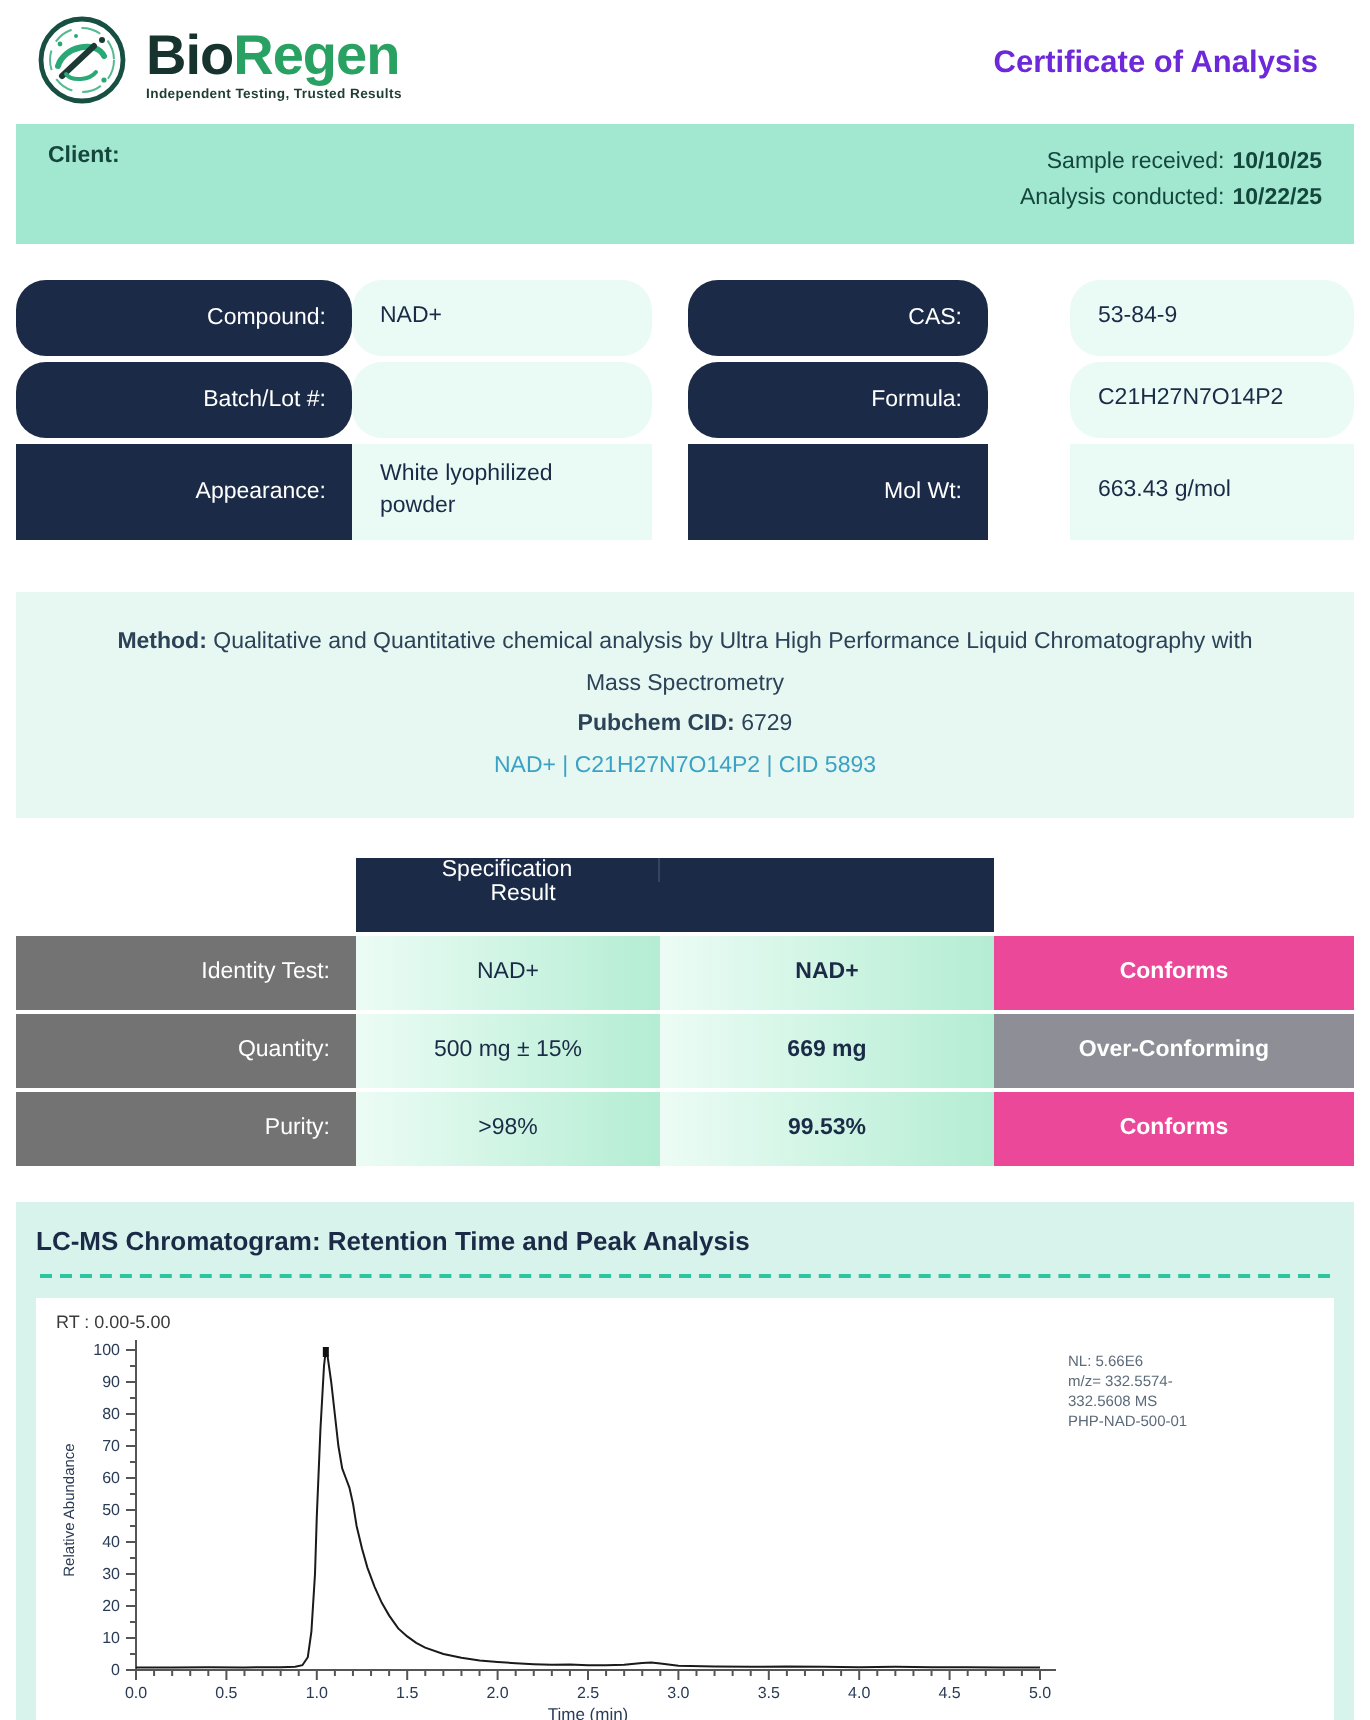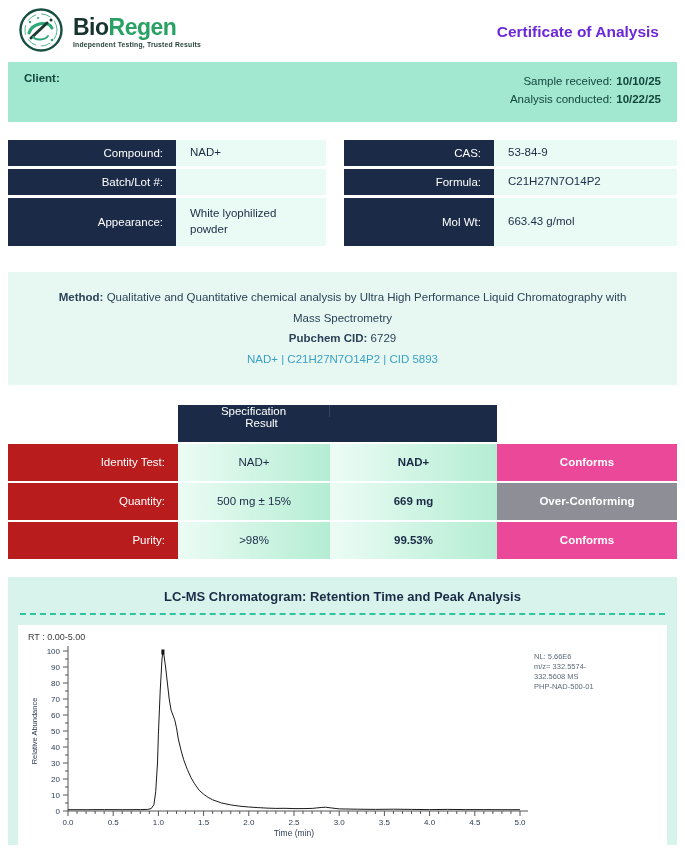--- a/index.html
+++ b/index.html
@@ -3,68 +3,68 @@
 <meta charset="utf-8">
 <style>
   * { margin:0; padding:0; box-sizing:border-box; }
   body { width:685px; height:860px; overflow:hidden; background:#fff;
          font-family:"Liberation Sans", sans-serif; }
 
   
   .header { display:flex; justify-content:space-between; align-items:center;
             height:62px; padding:2px 26px 0 18px; }
   .brand { display:flex; align-items:center; gap:9px; }
-  .brand-name { font-size:23px; font-weight:800; letter-spacing:-0.5px; line-height:1; }
+  .brand-name { font-size:28px; font-weight:800; letter-spacing:-0.5px; line-height:1; }
   .brand-bio { color:#16332d; }
   .brand-regen { color:#28a163; }
   .brand-tagline { font-size:6.8px; font-weight:bold; color:#1f3d35; margin-top:2px; letter-spacing:0.2px; }
   .cert-title { font-size:15.5px; font-weight:bold; color:#6d28d9; }
 
   
   .client-bar { margin:0 8px; background:#a2e8d0; height:60px; padding:10px 16px;
                 display:flex; justify-content:space-between; font-size:11.5px; color:#14463c;gap:40px; }
   .client-label { font-weight:bold; }
   .client-dates { text-align:right; line-height:1.6; }
   .date-val { font-weight:bold; margin-left:4px; }
 
   
   .compound-table { margin:18px 8px 0; }
   .ct-row { display:flex; margin-bottom:3px; }
   .ct-cell { display:flex; align-items:center; font-size:11.5px; }
   .ct-label { background:#1b2b47; color:#fff; justify-content:flex-end; text-align:right; padding:0 13px; }
   .ct-value { background:#eafaf4; color:#1b2b47; padding:0 14px; line-height:1.35; }
   .w-l1 { width:168px; } .w-v1 { width:150px; } .ct-gap { width:18px; }
-  .w-l2 { width:150px; } .w-v2 { flex:1; }
-  .h1 { height:26px; } .h2 { height:48px; }
+  .w-l2 { width:150px; } .w-v2 { flex:1;margin-left:41px; }
+  .h1 { height:38px;border-radius:15px; } .h2 { height:48px; }
 
   
   .method-box { margin:26px 8px 0; background:#e7f8f3; padding:15px 46px;
                 text-align:center; font-size:11.5px; color:#2c4257; line-height:1.8; }
   .bold { font-weight:bold; }
   .method-link { color:#3ba1c5; text-decoration:none; }
 
   
   .spec-table { margin:20px 8px 0; font-size:11.5px; }
   .spec-header { display:flex; margin-left:170px; width:319px; height:37px;
                  background:#1b2b47; color:#fff;flex-direction:column; }
   .spec-header div { display:flex; align-items:center; justify-content:center; }
   .sh-spec { width:152px; border-right:1px solid rgba(255,255,255,0.12); }
   .sh-result { width:167px; }
   .spec-row { display:flex; height:37px; margin-top:2px; }
   .sr-cell { display:flex; align-items:center; justify-content:center; }
-  .sr-label { width:170px; background:#b91c1c; color:#fff; justify-content:flex-end; padding:0 13px; }
+  .sr-label { width:170px; background:#737373; color:#fff; justify-content:flex-end; padding:0 13px; }
   .sr-spec { width:152px; background:linear-gradient(90deg,#ecfcf5 0%,#b4edd3 100%); color:#1b2b47; }
   .sr-result { width:167px; background:linear-gradient(90deg,#ecfcf5 0%,#b4edd3 100%); color:#1b2b47; font-weight:bold; }
   .sr-status { flex:1; color:#fff; font-weight:bold; }
   .st-navy { background:#ec4899; }
   .st-gray { background:#8e8e96; }
 
   
   .chromo-panel { margin:18px 8px 0; background:#d8f3eb; padding:10px 10px 0; height:268px; }
-  .chromo-title { text-align:center; font-size:13px; font-weight:bold; color:#1b2b47; margin:2px 0 9px; }
+  .chromo-title { font-size:13px; font-weight:bold; color:#1b2b47; margin:2px 0 9px; }
   .chromo-dash { border:none; border-top:2px dashed #2ec4a0; margin:0 2px 10px; }
   .chart-box { background:#fff; height:228px; padding:5px 8px 0; }
   .rt-label { font-size:9px; color:#3a3a3a; margin:2px 0 1px 2px; }
   svg.chart { width:632px; height:198px; display:block; }
 </style>
 </head>
 <body>
 
 <div class="header">
   <div class="brand">

